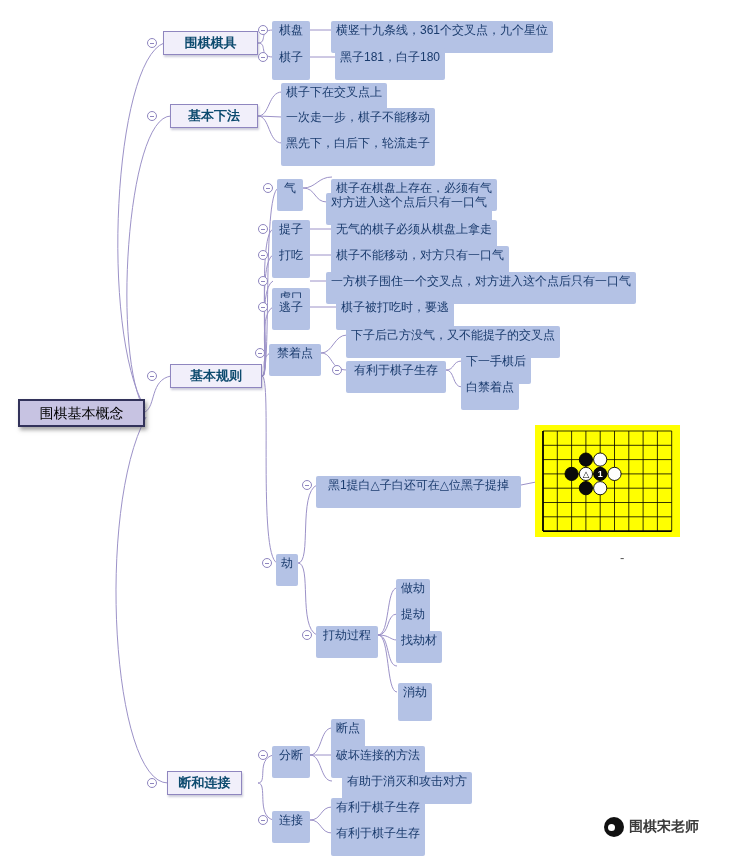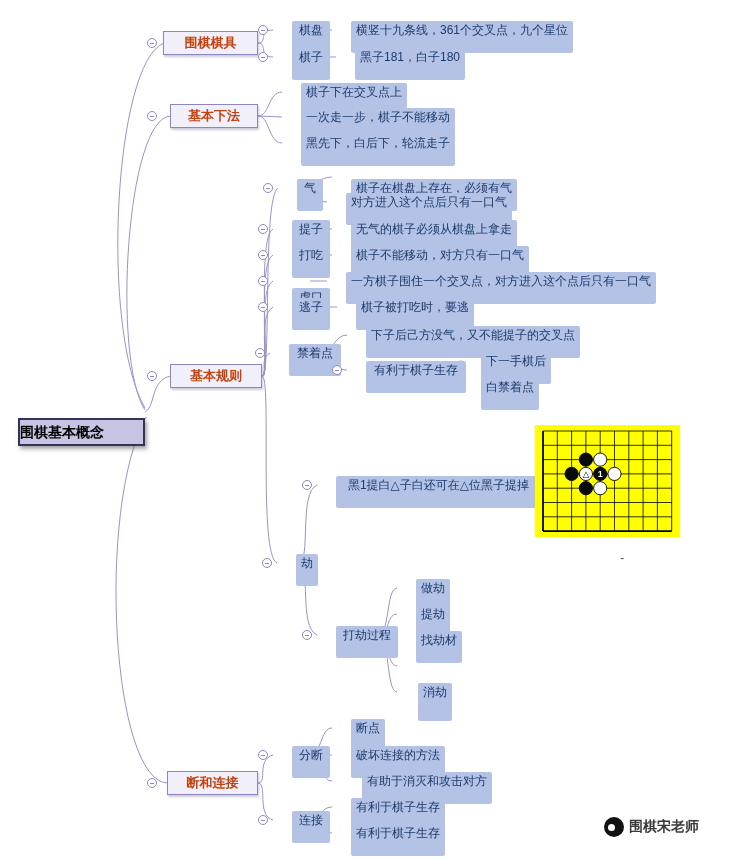--- a/index.html
+++ b/index.html
@@ -4,33 +4,32 @@
 <style>
   html,body{margin:0;padding:0;}
   body{
     width:754px;height:860px;position:relative;background:#ffffff;
     font-family:"Liberation Sans","DejaVu Sans",sans-serif;overflow:hidden;
   }
   #connectors{position:absolute;left:0;top:0;width:754px;height:860px;}
   .node{position:absolute;box-sizing:border-box;white-space:nowrap;}
   .leaf{
     background:#b4c2e5;color:#1a3b6d;font-size:12px;height:32px;line-height:18px;
-    padding:0 5px;border-radius:2px;margin-left:20px;
+    padding:0 5px;border-radius:2px;
   }
   .leaf.fixed{text-align:center;padding:0;}
   .topic{
-    background:#f1effa;border:1px solid #8f86bf;color:#c2410c;font-weight:bold;
+    background:#f1effa;border:1px solid #8f86bf;color:#0c4a6e;font-weight:bold;
     font-size:13px;height:24px;line-height:22px;text-align:center;
     box-shadow:1px 2px 2px rgba(110,110,150,0.35);
   }
   .root-node{
-    background:#c7c3e2;border:2px solid #32325a;color:#000;font-weight:bold;
-    font-size:14px;height:28px;line-height:24px;
+    background:#c7c3e2;border:2px solid #32325a;color:#000;font-weight:normal;
+    font-size:14px;height:28px;line-height:24px;text-align:center;
     box-shadow:2px 3px 4px rgba(90,90,90,0.55);
-    margin-top:19px;
   }
   .collapse{
     position:absolute;width:10px;height:10px;box-sizing:border-box;
     border:1px solid #8f86bf;border-radius:50%;background:#fff;z-index:5;
   }
   .collapse::after{
     content:"";position:absolute;left:2px;right:2px;top:4px;height:1px;background:#8f86bf;
   }
   .watermark{
     position:absolute;left:604px;top:817px;display:flex;align-items:center;gap:5px;
@@ -117,21 +116,21 @@
 <div class="collapse" style="left:302px;top:480px"></div>
 <div class="collapse" style="left:302px;top:630px"></div>
 <div class="collapse" style="left:258px;top:750px"></div>
 <div class="collapse" style="left:258px;top:815px"></div>
 
 <div class="node root-node" style="left:18px;top:399px;width:127px">围棋基本概念</div>
 
 <div class="node topic" style="left:163px;top:31px;width:95px">围棋棋具</div>
 <div class="node topic" style="left:170px;top:104px;width:88px">基本下法</div>
 <div class="node topic" style="left:170px;top:364px;width:92px">基本规则</div>
-<div class="node topic" style="left:167px;top:771px;width:91px">断和连接</div>
+<div class="node topic" style="left:167px;top:771px;width:75px">断和连接</div>
 
 <div class="node leaf fixed" style="left:272px;top:21px;width:38px">棋盘</div>
 <div class="node leaf" style="left:331px;top:21px">横竖十九条线，361个交叉点，九个星位</div>
 <div class="node leaf fixed" style="left:272px;top:48px;width:38px">棋子</div>
 <div class="node leaf" style="left:335px;top:48px">黑子181，白子180</div>
 
 <div class="node leaf" style="left:281px;top:83px">棋子下在交叉点上</div>
 <div class="node leaf" style="left:281px;top:108px">一次走一步，棋子不能移动</div>
 <div class="node leaf" style="left:281px;top:134px">黑先下，白后下，轮流走子</div>
 

